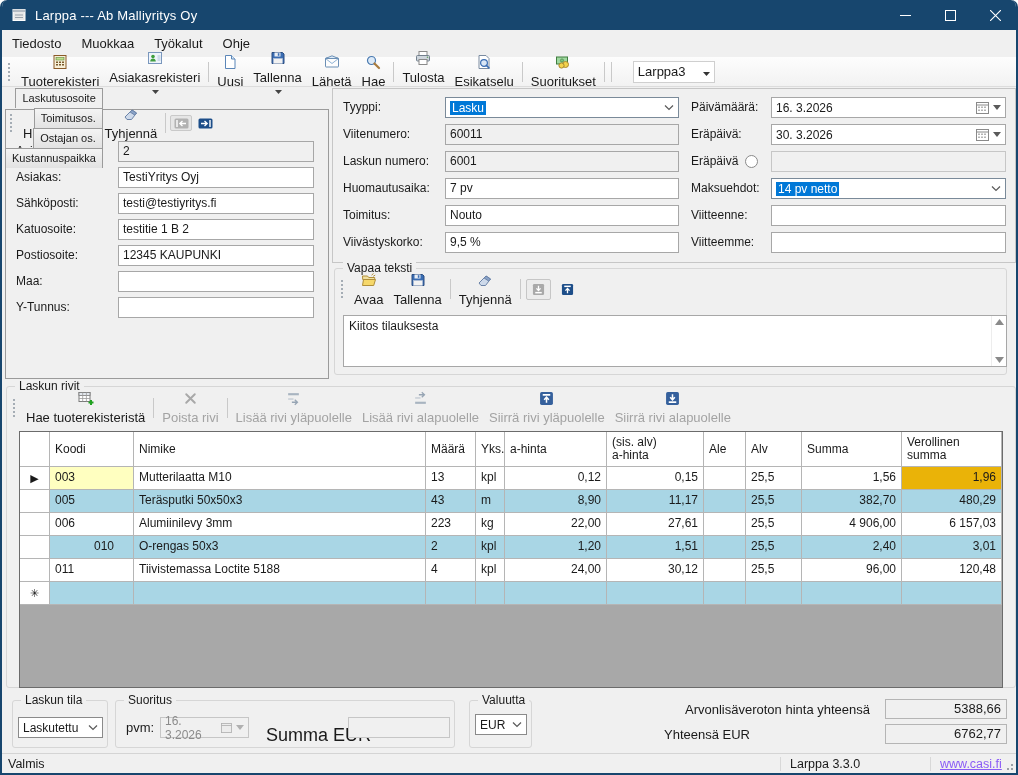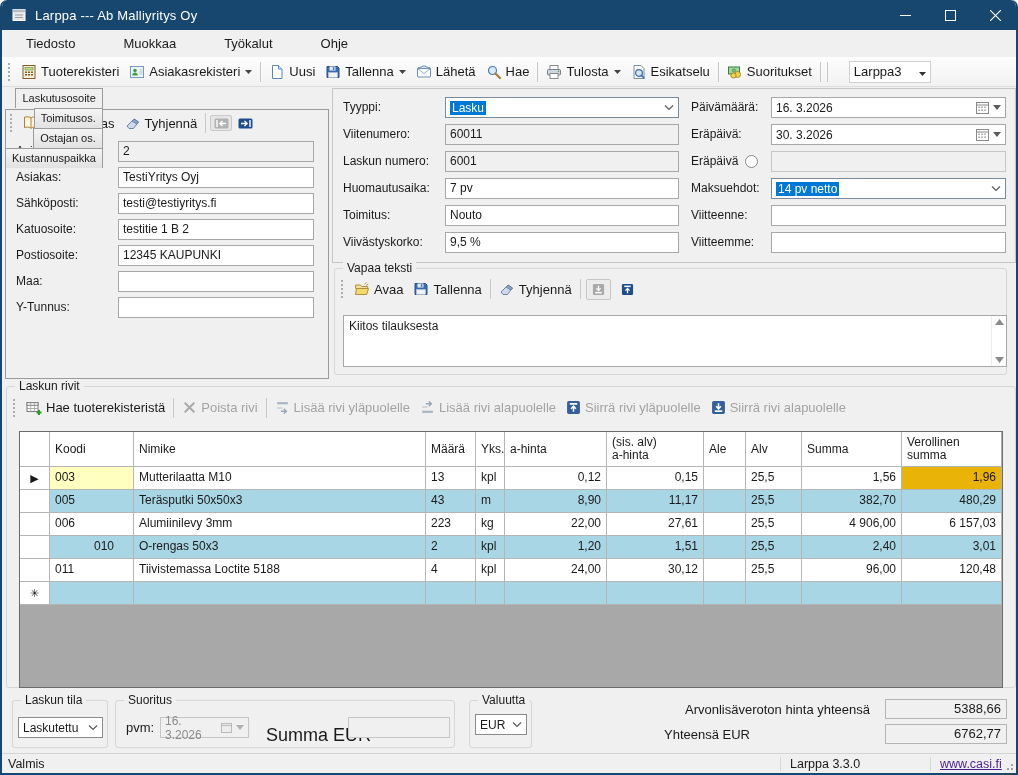--- a/index.html
+++ b/index.html
@@ -9,27 +9,27 @@
     border:2px solid #17466e;border-top:none;border-radius:7px 7px 0 0;overflow:hidden;}
   
   .titlebar{position:absolute;left:-2px;top:0;width:1018px;height:30px;background:#17466e;
     display:flex;align-items:center;border-radius:7px 7px 0 0;color:#fff;}
   .app-icon{margin:0 8px 0 11px;display:flex;}
   .title-text{font-size:13px;letter-spacing:.2px;}
   .win-btns{margin-left:auto;display:flex;height:100%;}
   .wbtn{width:45px;height:100%;display:flex;align-items:center;justify-content:center;}
   
   .menubar{position:absolute;left:0;top:30px;width:1014px;height:27px;background:#f0f0f0;display:flex;align-items:center;}
-  .menu-item{padding:0 24px;font-size:13px;line-height:27px;}
+  .menu-item{padding:0 10px;font-size:13px;line-height:27px;}
   .toolbar{position:absolute;left:0;top:57px;width:1014px;height:30px;
     background:linear-gradient(#fdfdfd,#f2f2f2);border-bottom:1px solid #dcdcdc;
     display:flex;align-items:center;padding:0 4px;}
   .grip{width:2px;height:18px;margin:0 6px 0 2px;flex:none;
     background:repeating-linear-gradient(to bottom,#a5adb5 0 2px,transparent 2px 4px);}
-  .tsb{display:inline-flex;align-items:center;gap:4px;padding:2px 5px;font-size:13px;border-radius:2px;white-space:nowrap;}
+  .tsb{display:inline-flex;align-items:center;gap:4px;padding:2px 5px;font-size:13px;border-radius:2px;white-space:nowrap;flex-direction:column;}
   .tsb.disabled{color:#a3a3a3;}
   .tsep{width:1px;height:20px;background:#c9c9c9;margin:0 3px;flex:none;}
   .dd-arrow{margin-left:1px;display:flex;}
   .ic{width:16px;height:16px;flex:none;}
   .ic14{width:15px;height:15px;flex:none;}
   .tb-combo{width:82px;height:22px;background:#fff;border:1px solid #cfcfcf;display:flex;align-items:center;
     padding:0 4px;font-size:13px;margin-left:18px;}
   .tb-combo .cmb-arrow{margin-left:auto;}
   
   .tb{border:1px solid #a7a7a7;background:#fff;height:21px;padding:2px 4px;font-size:12px;line-height:15px;
@@ -81,21 +81,21 @@
   .grid-header .selc{height:35px;line-height:34px;}
   
   .chk{width:13px;height:13px;border:1px solid #8a8a8a;border-radius:50%;background:#fff;}
   .tot-label{font-size:13px;line-height:20px;white-space:nowrap;}
   .tot-val{border:1px solid #b5b5b5;background:#f0f0f0;height:20px;font-size:13px;line-height:18px;
     text-align:right;padding:0 5px;}
   
   .statusbar{position:absolute;left:0;top:753px;width:1014px;height:20px;background:#f0f0f0;
     border-top:1px solid #d4d4d4;display:flex;align-items:center;font-size:12.5px;}
   .sb-sep{width:1px;height:14px;background:#d8d8d8;}
-  .link{color:#4c1d95;text-decoration:underline;}
+  .link{color:#8b5cf6;text-decoration:underline;}
 </style>
 </head>
 <body>
 
 <div class="window">
 
   <div class="titlebar">
     <span class="app-icon">
       <svg width="16" height="16" viewBox="0 0 16 16">
           <rect x="2" y="2.5" width="12" height="11" fill="#e8e8e8" stroke="#fff"></rect>

